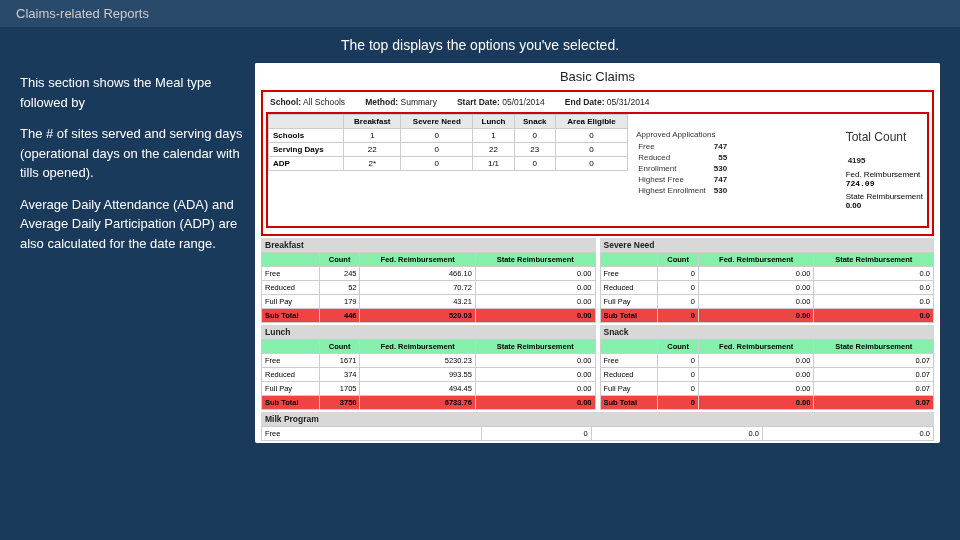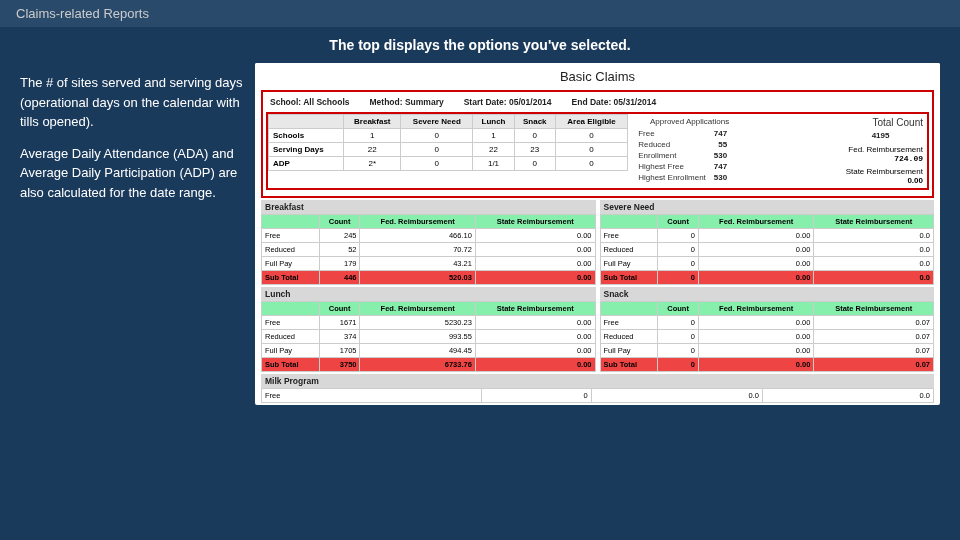--- a/index.html
+++ b/index.html
@@ -26,21 +26,20 @@
       flex-direction: column;
       align-items: center;
       padding: 10px 20px;
     }
 
     .top-description {
       color: #fff;
       font-size: 14px;
       margin-bottom: 10px;
       text-align: center;
-      font-weight: bold;
     }
 
     
     .content-row {
       display: flex;
       flex-direction: row;
       width: 100%;
       gap: 0;
     }
 
@@ -84,21 +83,21 @@
     }
 
     .filter-row {
       display: flex;
       gap: 16px;
       font-size: 8.5px;
       padding: 2px 4px;
       color: #222;
     }
 
-    .filter-row span { margin-right: 4px; font-weight: bold; }
+    .filter-row span { margin-right: 4px; font-weight: normal; }
 
     
     .inner-red-box {
       border: 2px solid #cc0000;
       margin: 3px 0;
     }
 
     .meal-type-table {
       width: 100%;
       border-collapse: collapse;
@@ -193,36 +192,39 @@
     }
 
     .stat-item {
       display: flex;
       justify-content: space-between;
       padding: 1px 2px;
       font-size: 8px;
     }
 
     .stat-label { color: #333; }
-    .stat-value { font-weight: bold; color: #222; margin-left: 24px; }
+    .stat-value { font-weight: bold; color: #222; }
   </style>
 </head>
 <body>
 
 <div class="header-bar">
   <span>Claims-related Reports</span>
 </div>
 
 <div class="main-content">
 
   <div class="top-description">The top displays the options you've selected.</div>
 
   <div class="content-row">
 
     <div class="left-text">
+      <div class="section-block">
+        <span>This section shows the Meal type followed by</span>
+      </div>
       <div class="section-block">
         <span>The # of sites served and serving days (operational days on the calendar with tills opened).</span>
       </div>
       <div class="section-block">
         <span>Average Daily Attendance (ADA) and Average Daily Participation (ADP) are also calculated for the date range.</span>
       </div>
     </div>
 
     <div class="report-panel">
 
@@ -274,21 +276,21 @@
                     <td>2*</td>
                     <td>0</td>
                     <td>1/1</td>
                     <td>0</td>
                     <td>0</td>
                   </tr>
                 </tbody>
               </table>
             </div>
 
-            <div class="col-right-stats" style="padding: 3px 4px; font-size: 8px; text-align: right;">
+            <div class="col-right-stats" style="padding: 16px 4px; font-size: 8px;">
               <div style="display:flex; justify-content:space-between; gap:8px;">
                 <div>
                   <div style="font-size:8px; color:#333; margin-bottom:2px;">Approved Applications</div>
                   <div class="stat-item">
                       <span class="stat-label">Free</span>
                       <span class="stat-value" style="margin-left:8px;">747</span>
                     </div>
                   <div class="stat-item">
                       <span class="stat-label">Reduced</span>
                       <span class="stat-value" style="margin-left:8px;">55</span>
@@ -300,21 +302,21 @@
                   <div class="stat-item">
                       <span class="stat-label">Highest Free</span>
                       <span class="stat-value" style="margin-left:8px;">747</span>
                     </div>
                   <div class="stat-item">
                       <span class="stat-label">Highest Enrollment</span>
                       <span class="stat-value" style="margin-left:8px;">530</span>
                     </div>
                 </div>
                 <div>
-                  <div style="font-size:10px; color:#333; margin-bottom:2px;">Total Count</div>
+                  <div style="font-size:12px; color:#333; margin-bottom:11px;">Total Count</div>
                   <div class="stat-item">
                       <span class="stat-value">4195</span>
                     </div>
                   <div style="margin-top:4px;">
                     <div style="font-size:8px;">Fed. Reimbursement</div>
                     <div style="font-size:8px; font-weight:bold;font-family:Liberation Mono, monospace;">724.09</div>
                   </div>
                   <div style="margin-top:4px;">
                     <div style="font-size:8px;">State Reimbursement</div>
                     <div style="font-size:8px; font-weight:bold;">0.00</div>

